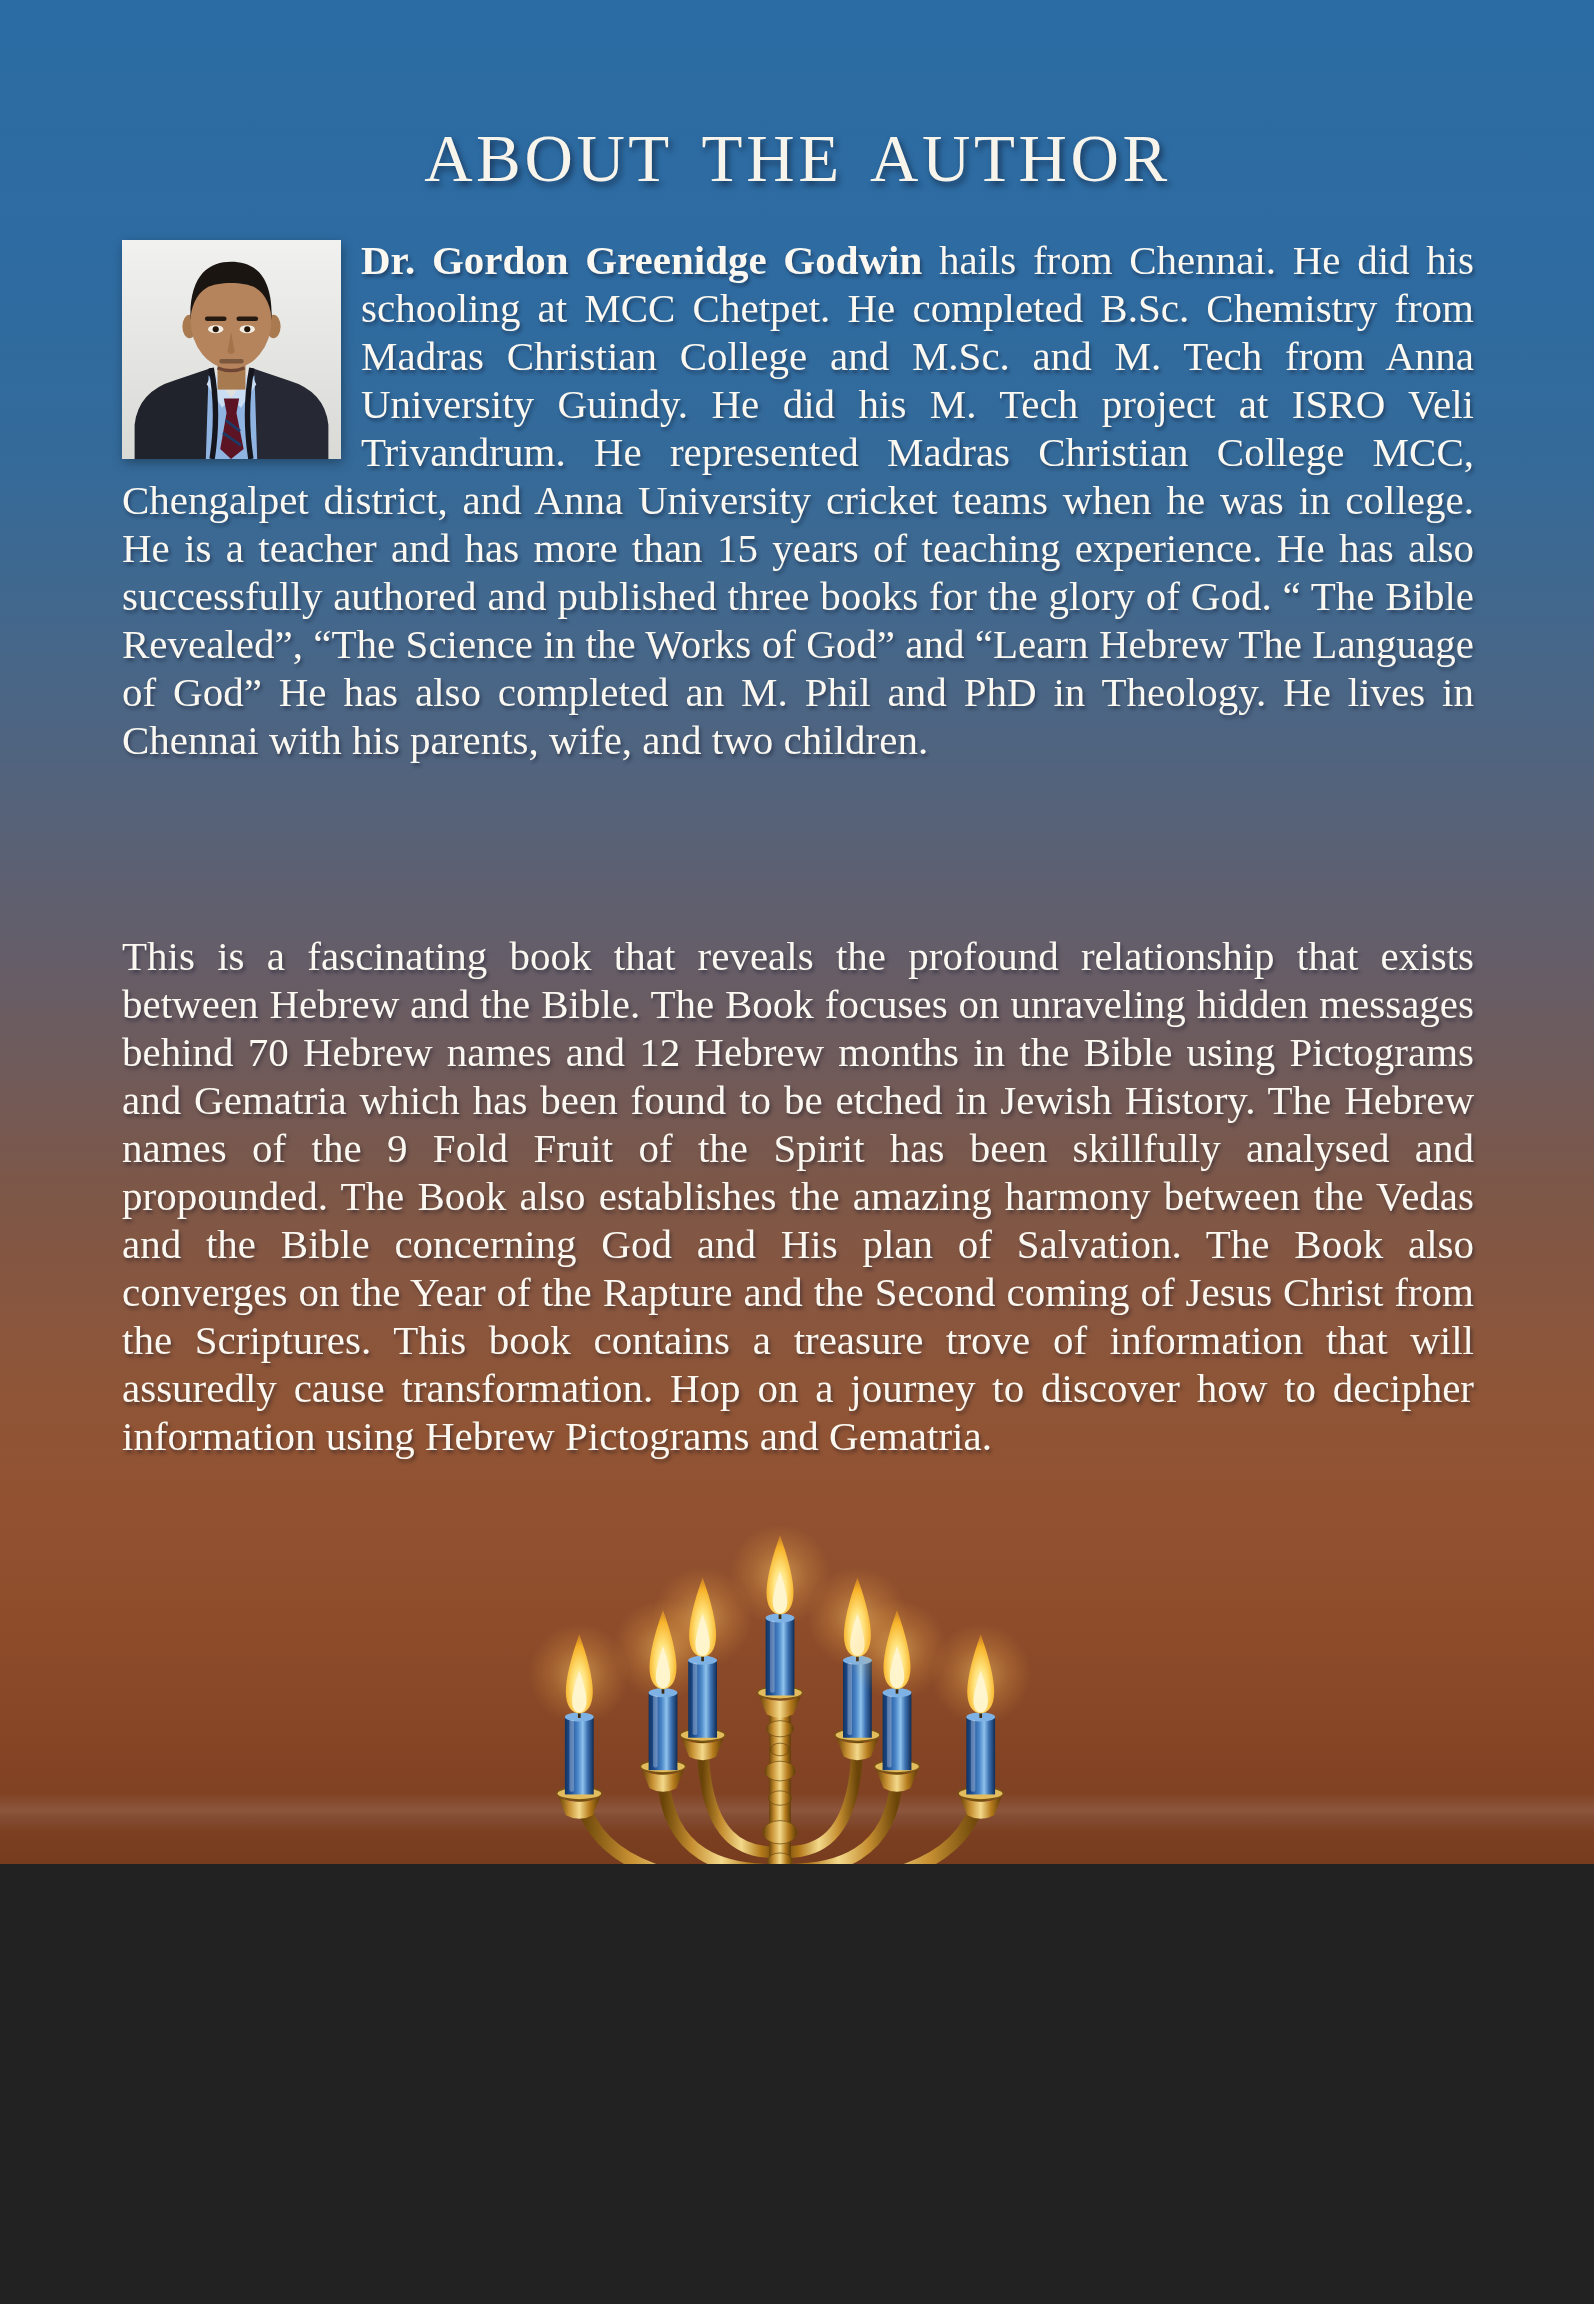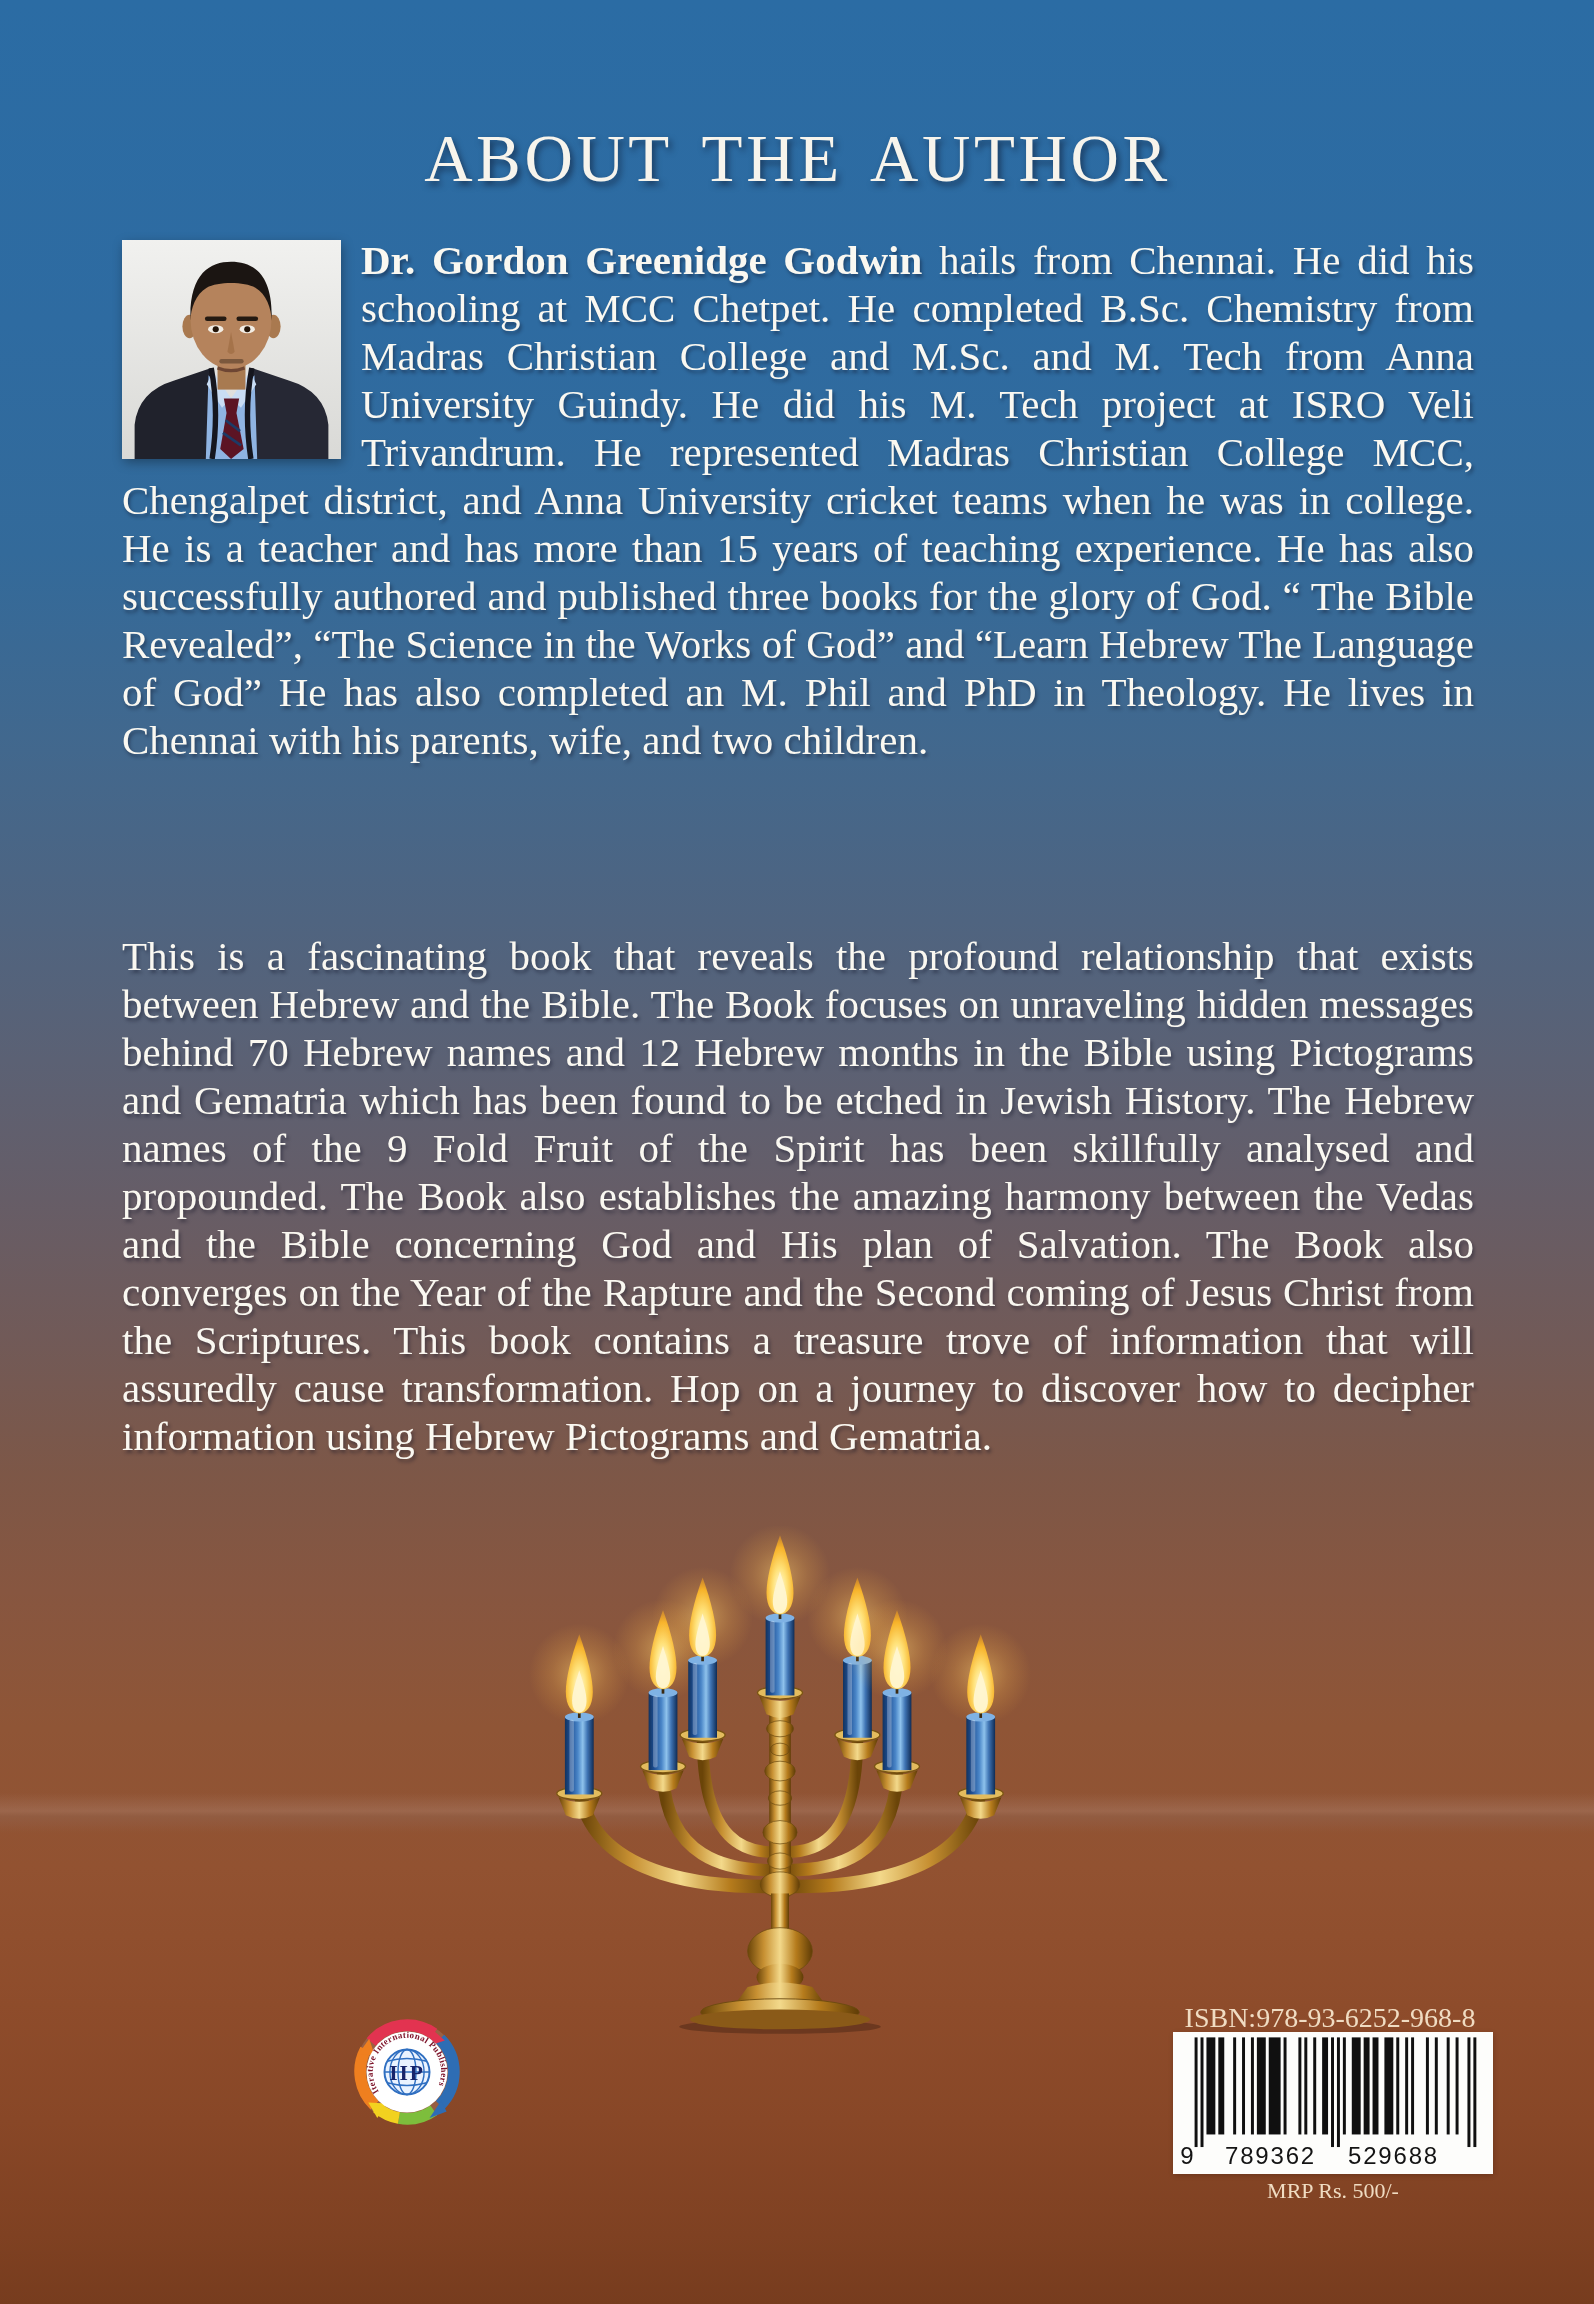--- a/index.html
+++ b/index.html
@@ -1,18 +1,18 @@
 <!DOCTYPE html>
 <html style="font-size:14.4px"><head>
 <meta charset="utf-8">
 <style>
   html,body{margin:0;padding:0;background:#222;}
   .cover{
     position:relative;
-    width:1595px;height:2304px;
+    width:1595px;height:1864px;
     overflow:hidden;
     font-family:"Liberation Serif","DejaVu Serif",serif;
     background:linear-gradient(180deg,
       #2b6ca4 0%,
       #2e6ba1 14%,
       #336a9a 24%,
       #41688e 32%,
       #4f6480 40%,
       #5b6174 46%,
       #665d67 52%,

